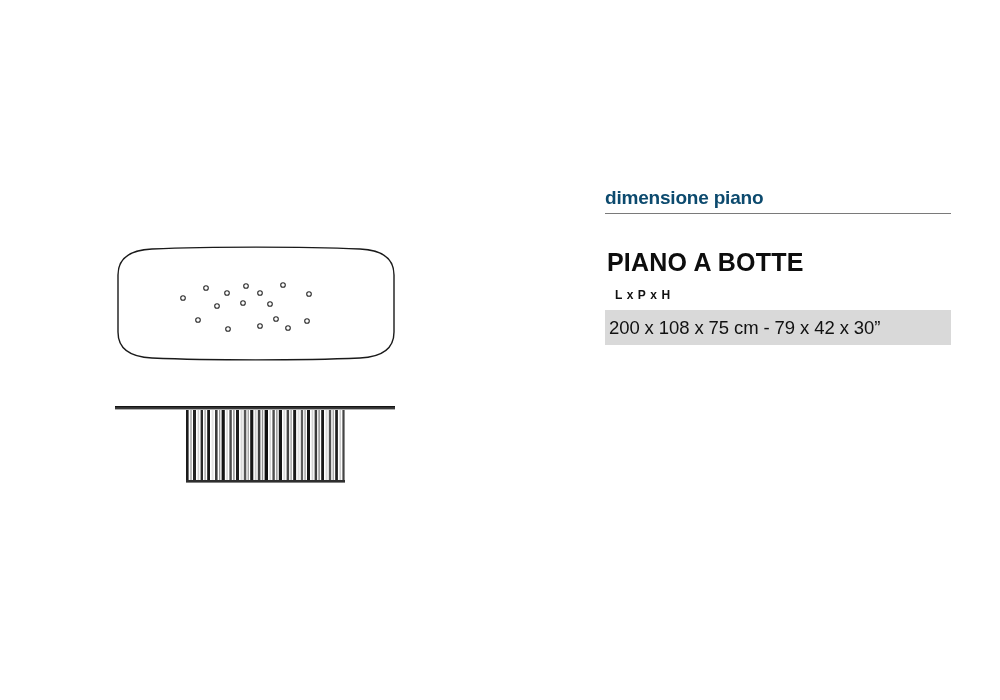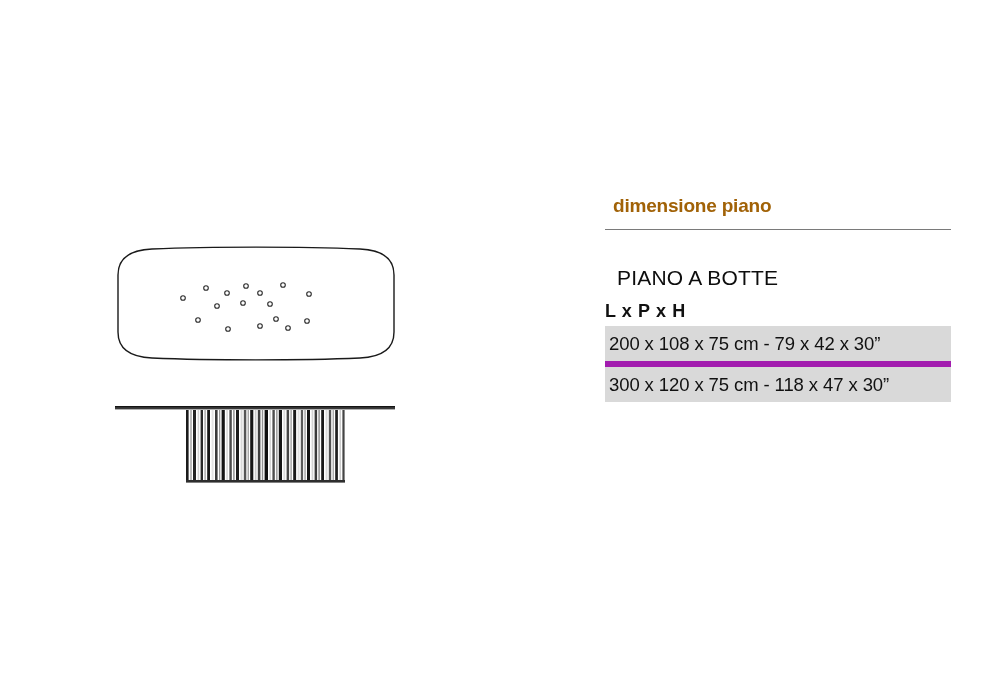--- a/index.html
+++ b/index.html
@@ -36,47 +36,47 @@
     left: 605px;
     top: 186px;
     width: 346px;
   }
 
   #spec-section-title {
     font-size: 19px;
     font-weight: bold;
     letter-spacing: -0.2px;
     line-height: 24px;
-    margin: 8px;
+    margin: 0;
     padding: 0 0 3px 0;
-    color: #a16207;
+    color: #0c4a6e;
     font-stretch: condensed;
   }
   #spec-title-rule {
     height: 1px;
     background: #7a7a7a;
     width: 346px;
     margin-bottom: 35px;
   }
 
   #spec-model-name {
-    font-size: 21px;
-    font-weight: normal;
+    font-size: 25px;
+    font-weight: bold;
     letter-spacing: 0.2px;
     line-height: 26px;
-    margin: 0 0 12px 12px;
+    margin: 0 0 12px 2px;
     color: #0d0d0d;
   }
 
   #spec-dim-legend {
-    font-size: 18px;
+    font-size: 12px;
     font-weight: bold;
     letter-spacing: 0.6px;
     line-height: 17px;
-    margin: 0 0 6px 0;
+    margin: 0 0 6px 10px;
     color: #111111;
   }
 
   #spec-table {
     width: 346px;
     border-collapse: collapse;
   }
   #spec-table tr {
     background: #d9d9d9;
   }
@@ -198,19 +198,16 @@
 
   <div id="spec-model-name">PIANO A BOTTE</div>
 
   <div id="spec-dim-legend">L x P x H</div>
 
   <table id="spec-table">
     <tbody>
       <tr>
         <td>200 x 108 x 75 cm - 79 x 42 x 30”</td>
       </tr>
-      <tr>
-        <td>300 x 120 x 75 cm - 118 x 47 x 30”</td>
-      </tr>
     </tbody>
   </table>
 
 </div>
 
 </body></html>

